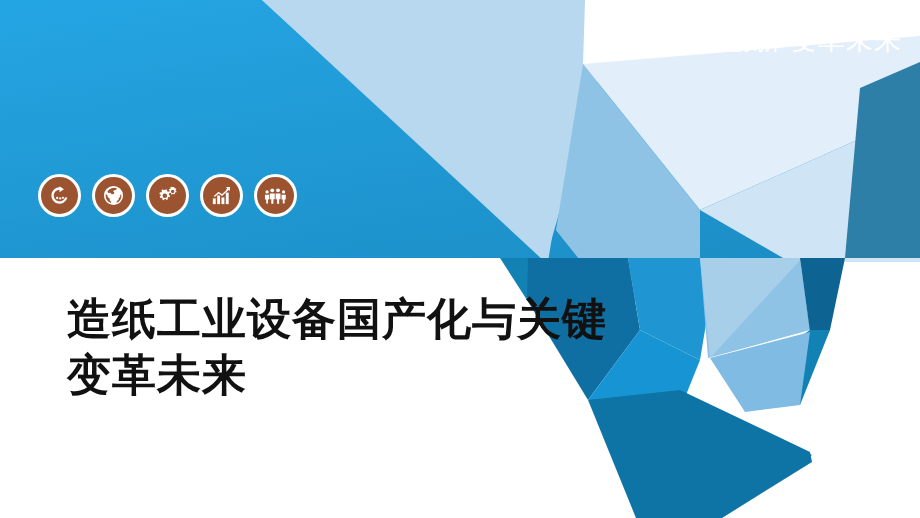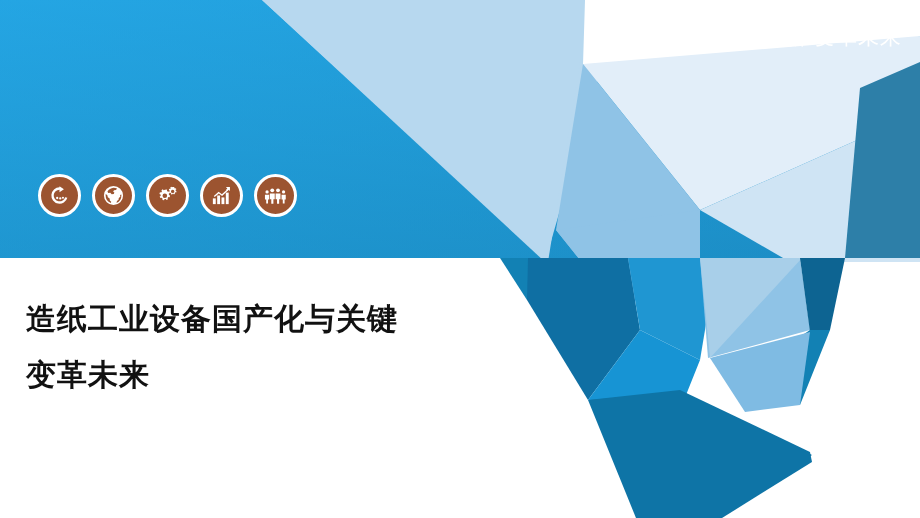--- a/index.html
+++ b/index.html
@@ -26,21 +26,21 @@
     height: 518px;
     display: block;
   }
 
   
   #tagline {
     position: absolute;
     right: 18px;
     top: 24px;
     color: #ffffff;
-    font-size: 21px;
+    font-size: 27px;
     letter-spacing: 1px;
     line-height: 1.2;
     white-space: nowrap;
     text-shadow: 0 0 1px rgba(255,255,255,0.25);
   }
 
   
   #icon-strip {
     position: absolute;
     left: 38px;
@@ -71,24 +71,25 @@
   
   #title-block {
     position: absolute;
     left: 26px;
     top: 291px;
     width: 520px;
   }
   .title-line {
     color: #111111;
     font-weight: bold;
-    font-size: 30px;
+    font-size: 44px;
     line-height: 56px;
     letter-spacing: 1px;
     white-space: nowrap;
+    margin-left: 41px;
   }
 </style>
 </head>
 <body>
 
 <div id="slide">
 
   <svg id="bg-art" viewBox="0 0 920 518" preserveAspectRatio="none" xmlns="http://www.w3.org/2000/svg">
     <defs>
       <linearGradient id="bandGrad" x1="0" y1="0" x2="0" y2="1">

